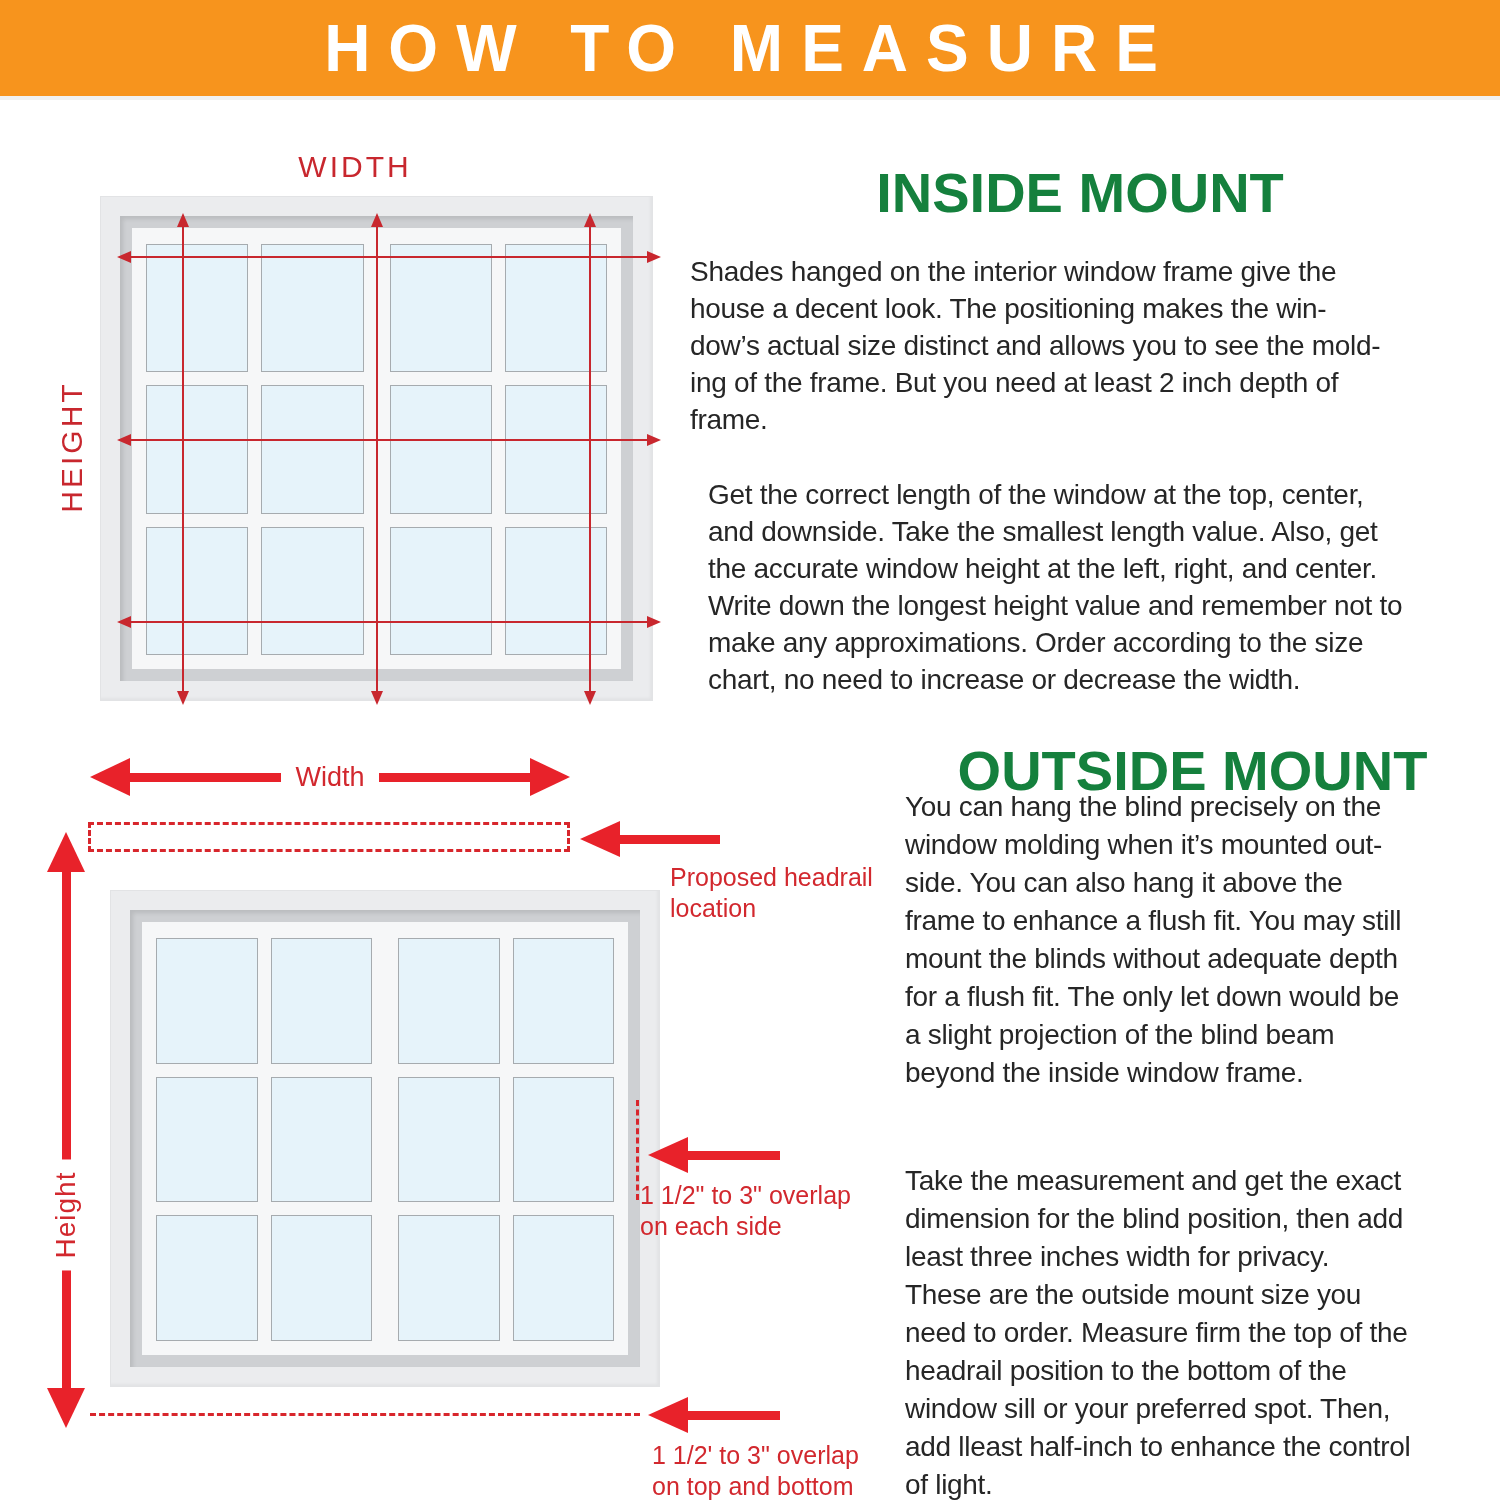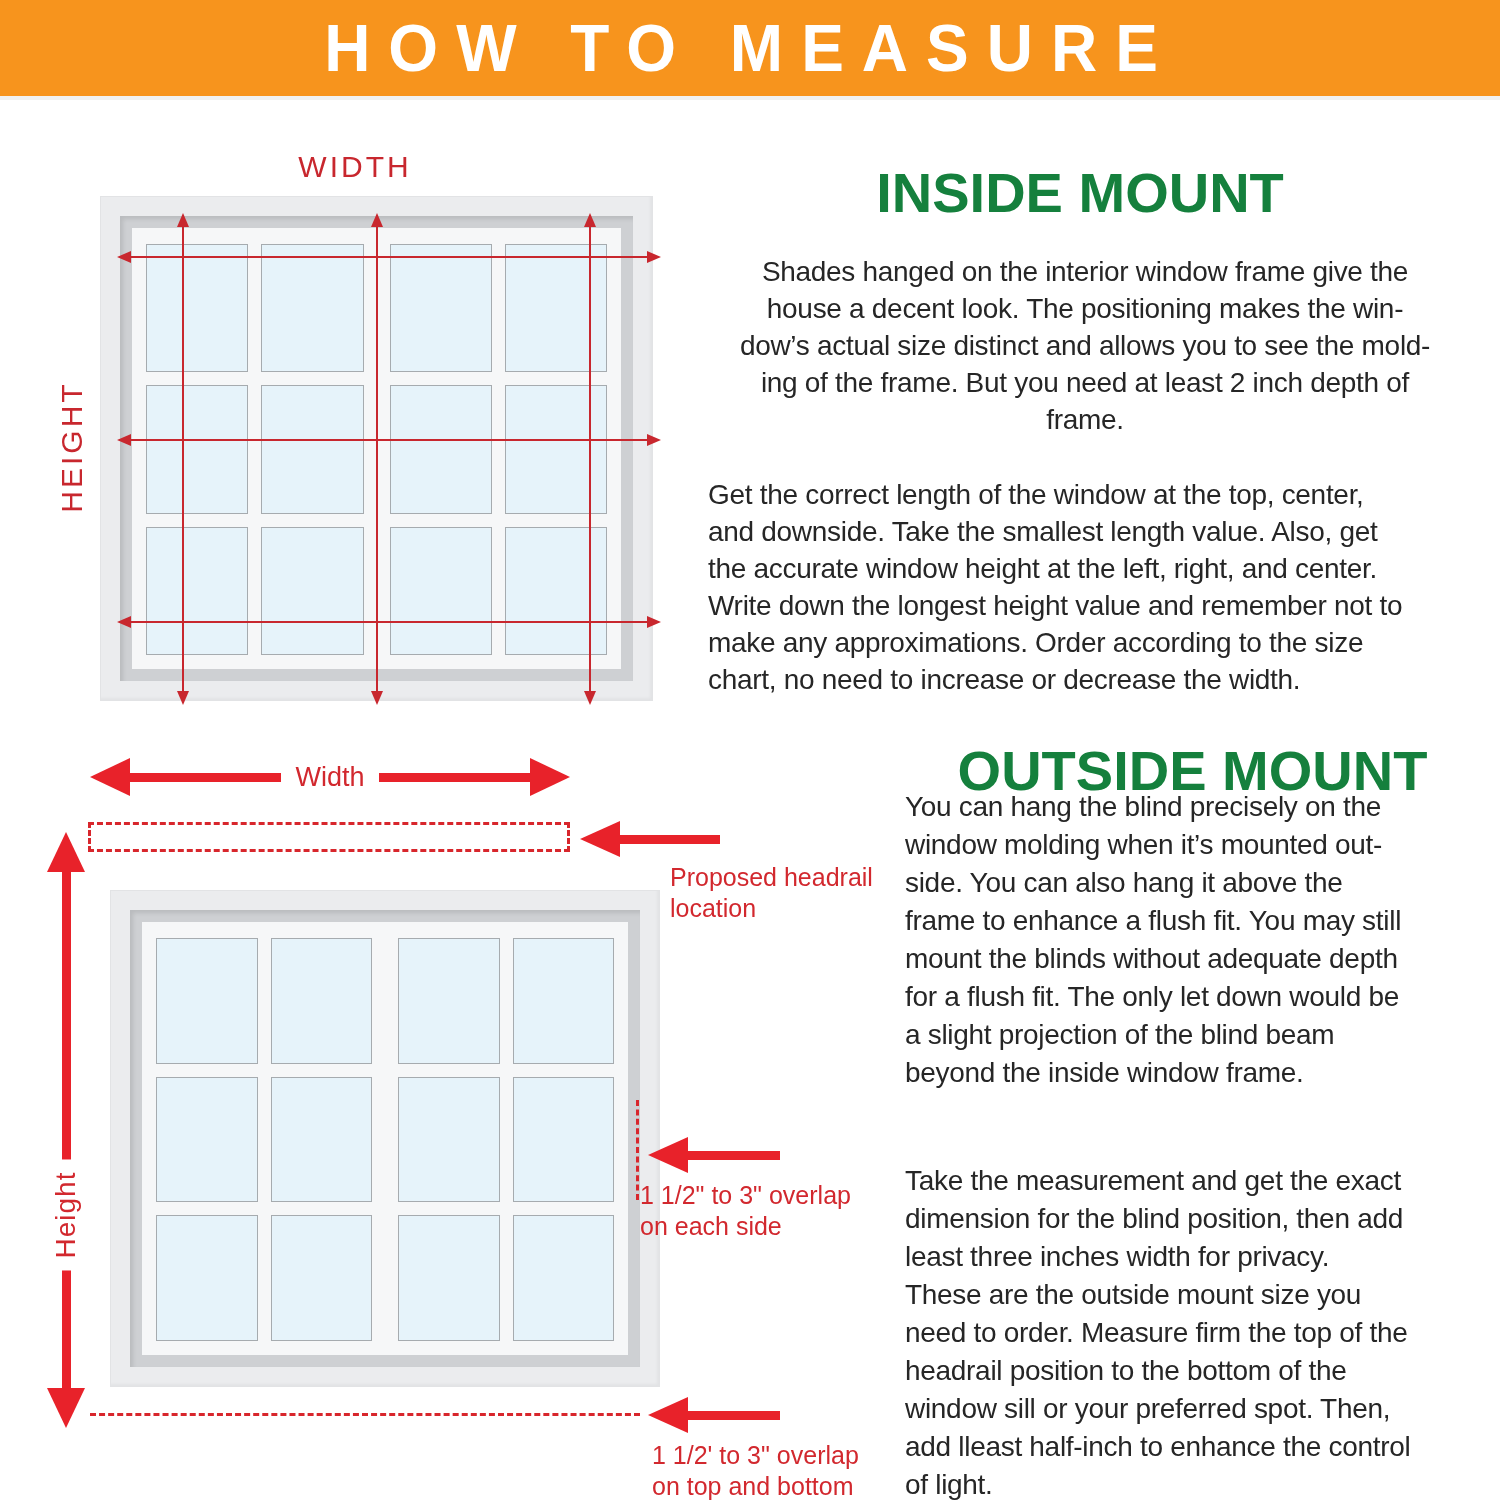--- a/index.html
+++ b/index.html
@@ -107,21 +107,21 @@
 
   <div class="tha" style="left:130px;top:256px;width:518px;"></div>
   <div class="tha" style="left:130px;top:439px;width:518px;"></div>
   <div class="tha" style="left:130px;top:621px;width:518px;"></div>
   <div class="tva" style="left:182px;top:226px;height:466px;"></div>
   <div class="tva" style="left:376px;top:226px;height:466px;"></div>
   <div class="tva" style="left:589px;top:226px;height:466px;"></div>
 
   <h2 class="mount-heading" style="left:690px;top:160px;width:780px;">INSIDE MOUNT</h2>
 
-  <div class="body-para" style="left:690px;top:253px;width:790px;text-align:center;">Shades hanged on the interior window frame give the
+  <div class="body-para" style="left:690px;top:253px;width:790px;">Shades hanged on the interior window frame give the
 house a decent look. The positioning makes the win-
 dow’s actual size distinct and allows you to see the mold-
 ing of the frame. But you need at least 2 inch depth of
 frame.</div>
 
   <div class="body-para" style="left:690px;top:476px;width:790px;margin-left:18px;">Get the correct length of the window at the top, center,
 and downside. Take the smallest length value. Also, get
 the accurate window height at the left, right, and center.
 Write down the longest height value and remember not to
 make any approximations. Order according to the size

